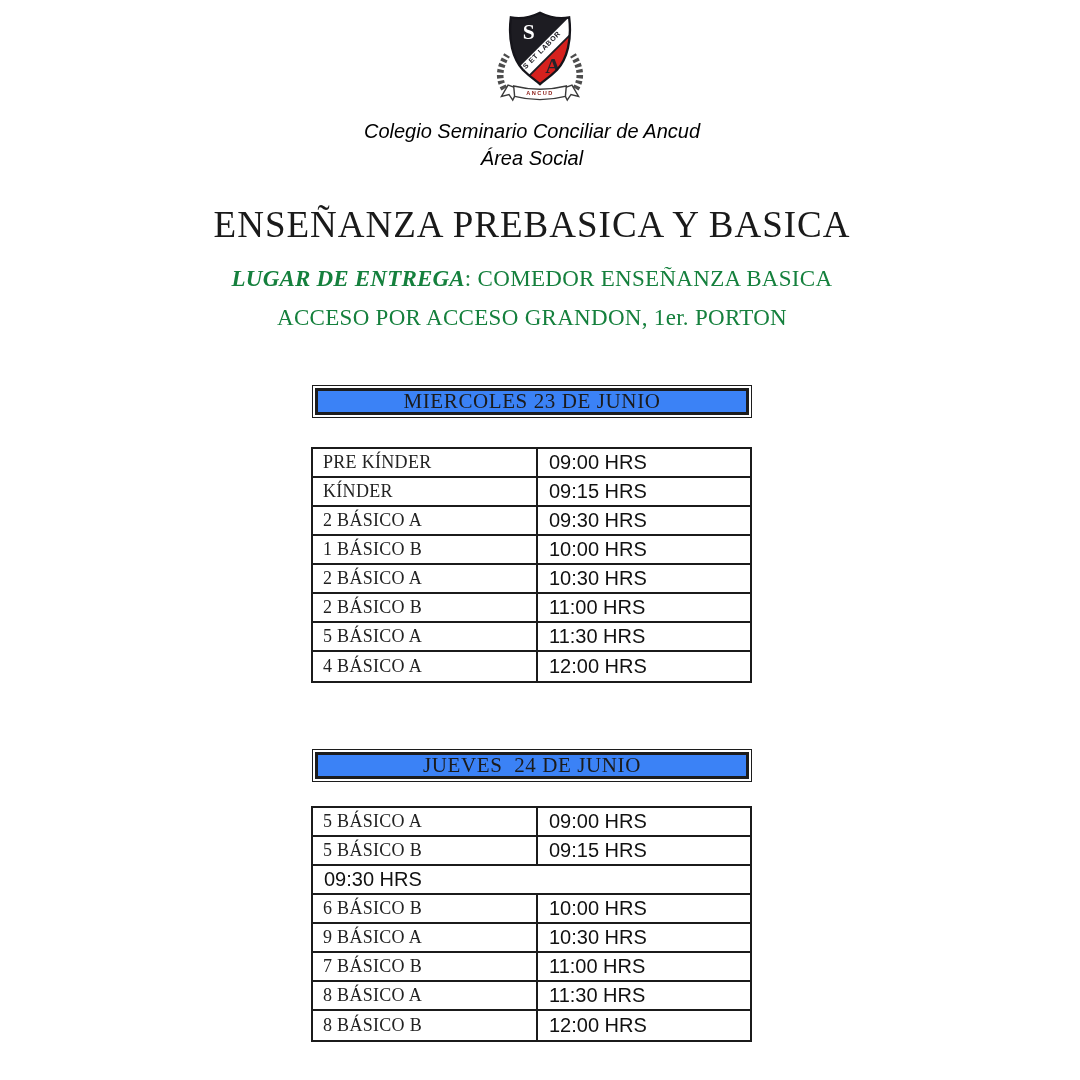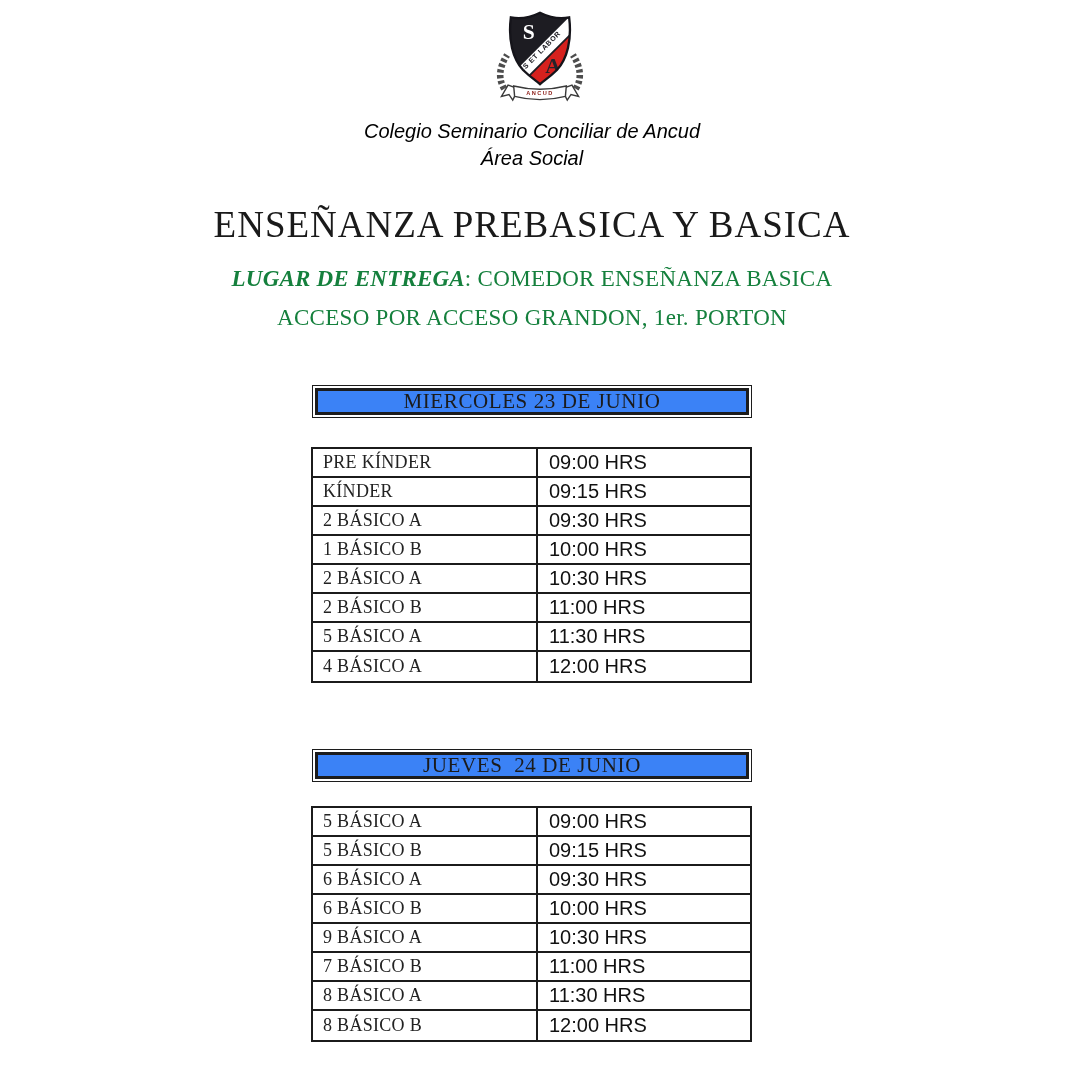--- a/index.html
+++ b/index.html
@@ -152,21 +152,20 @@
   <div id="table-2" class="abs schedule">
     <div class="row">
       <div class="cg">5 BÁSICO A</div>
       <div class="ct">09:00 HRS</div>
     </div>
     <div class="row">
       <div class="cg">5 BÁSICO B</div>
       <div class="ct">09:15 HRS</div>
     </div>
     <div class="row">
-      <div class="cg">6 BÁSICO A</div>
       <div class="ct">09:30 HRS</div>
     </div>
     <div class="row">
       <div class="cg">6 BÁSICO B</div>
       <div class="ct">10:00 HRS</div>
     </div>
     <div class="row">
       <div class="cg">9 BÁSICO A</div>
       <div class="ct">10:30 HRS</div>
     </div>

